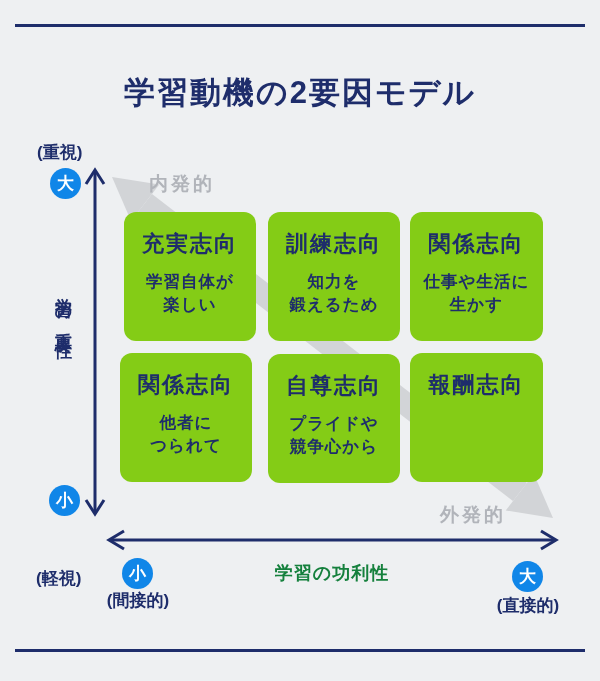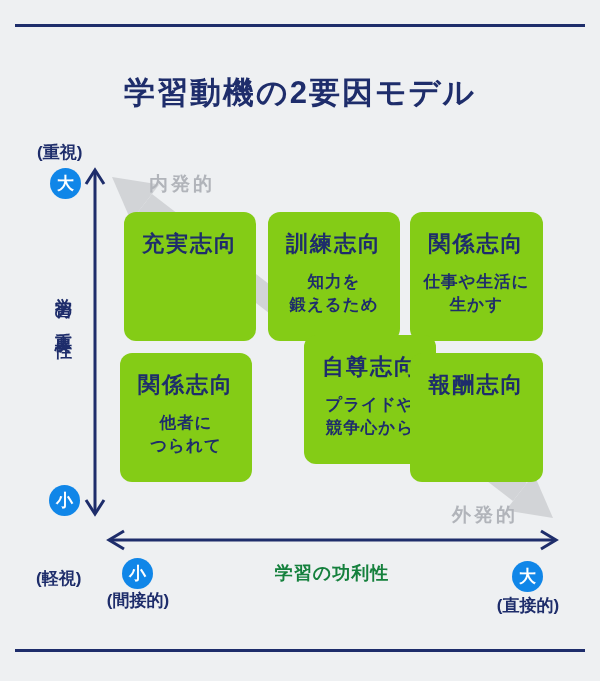--- a/index.html
+++ b/index.html
@@ -48,21 +48,21 @@
   }
   .cell-title{font-size:22px;font-weight:700;letter-spacing:2px;color:#1e2d6b;}
   .cell-desc{
     margin-top:11px;font-size:16.5px;font-weight:700;line-height:1.4;
     color:#1e2d6b;text-align:center;white-space:pre-line;letter-spacing:1px;
   }
   .c0{left:124px;top:212px;}
   .c1{left:268px;top:212px;}
   .c2{left:410px;top:212px;width:133px;}
   .c3{left:120px;top:353px;}
-  .c4{left:268px;top:335px;margin-left:36px;}
+  .c4{left:268px;top:354px;}
   .c5{left:410px;top:353px;width:133px;}
 </style>
 </head>
 <body>
 
 <div class="rule top"></div>
 <div class="page-title">学習動機の2要因モデル</div>
 
 <svg class="svg-layer" width="600" height="681" viewBox="0 0 600 681">
 
@@ -79,36 +79,38 @@
   </g>
 
   <g stroke="#1e2d6b" stroke-width="3" fill="none">
     <line x1="110" y1="540" x2="555" y2="540"></line>
     <polyline points="124,531 109,540 124,549"></polyline>
     <polyline points="541,531 556,540 541,549"></polyline>
   </g>
 </svg>
 
 <div class="gray-label" style="left:149px;top:171px;">内発的</div>
-<div class="gray-label" style="left:452px;top:502px;">外発的</div>
+<div class="gray-label" style="left:440px;top:502px;">外発的</div>
 
 <div class="paren" style="left:37px;top:141px;">(重視)</div>
 <div class="circle" style="left:50px;top:168px;">大</div>
 <div class="y-axis-title">学習の重要性</div>
 <div class="circle" style="left:49px;top:485px;">小</div>
 <div class="paren" style="left:36px;top:519px;margin-top:48px;">(軽視)</div>
 
 <div class="circle" style="left:122px;top:558px;">小</div>
 <div class="paren centered" style="left:138px;top:589px;">(間接的)</div>
 <div class="x-axis-title">学習の功利性</div>
 <div class="circle" style="left:512px;top:561px;">大</div>
 <div class="paren centered" style="left:528px;top:594px;">(直接的)</div>
 
 <div class="cell c0">
   <div class="cell-title">充実志向</div>
+  <div class="cell-desc">学習自体が
+楽しい</div>
 </div>
 <div class="cell c1">
   <div class="cell-title">訓練志向</div>
   <div class="cell-desc">知力を
 鍛えるため</div>
 </div>
 <div class="cell c2">
   <div class="cell-title">関係志向</div>
   <div class="cell-desc">仕事や生活に
 生かす</div>

